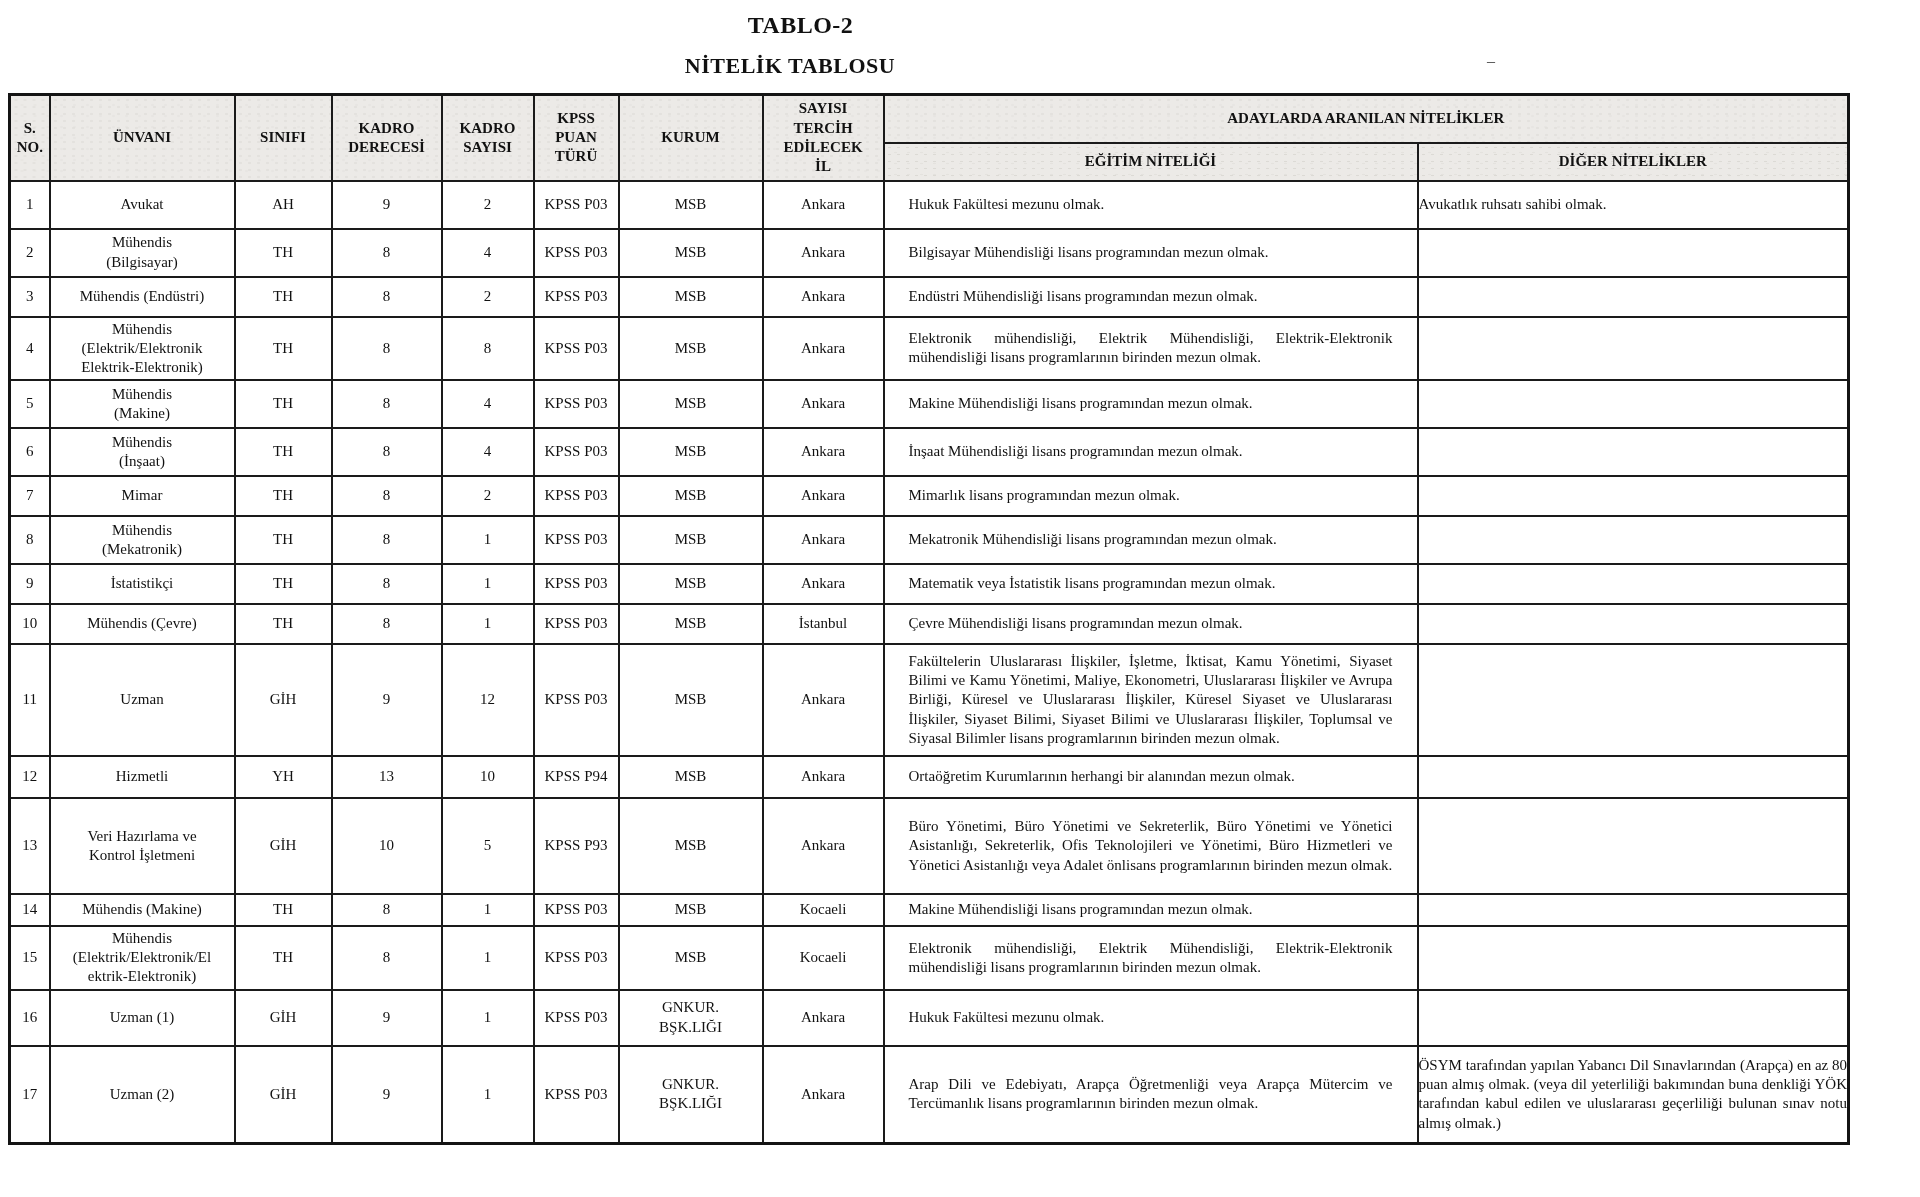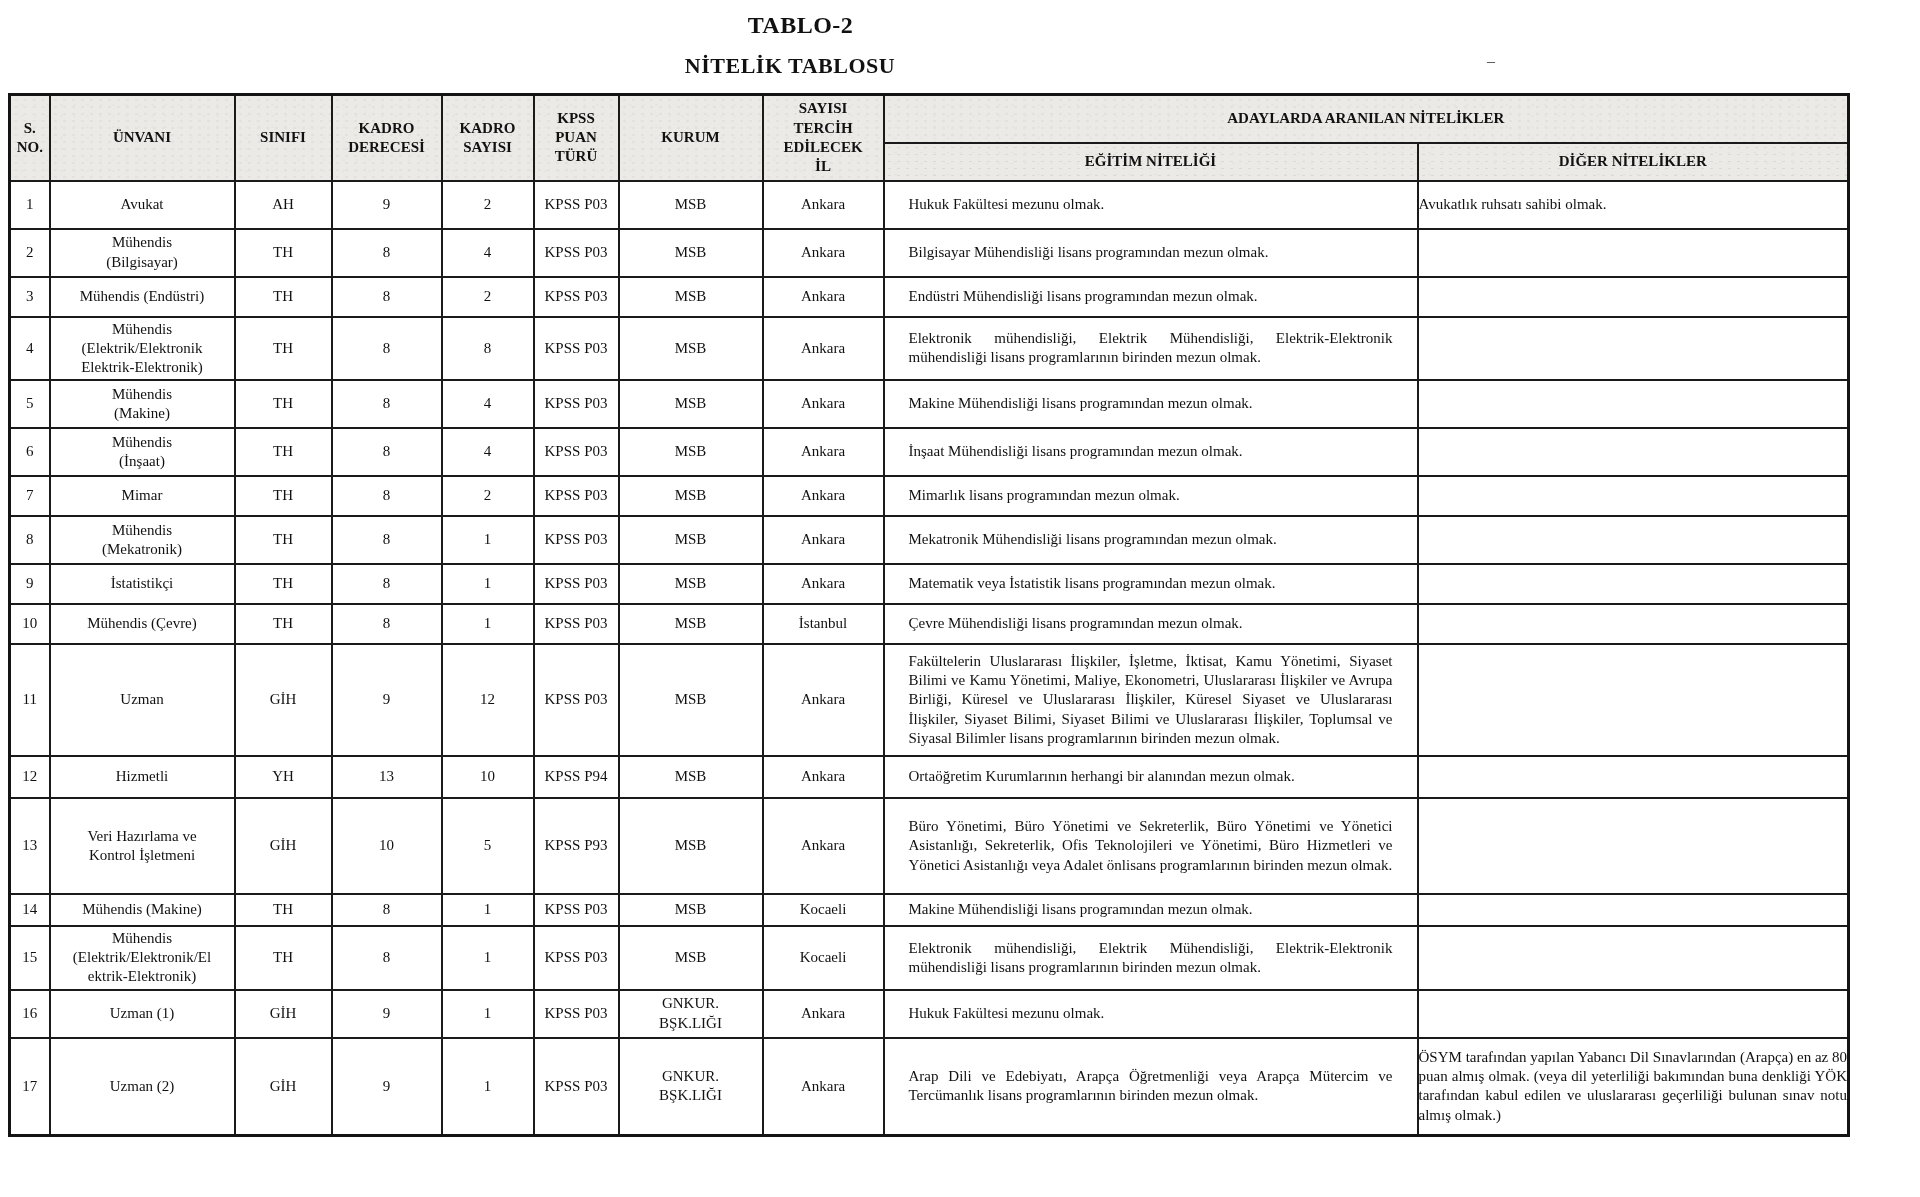--- a/index.html
+++ b/index.html
@@ -276,21 +276,21 @@
 ektrik-Elektronik)</td>
       <td class="c">TH</td>
       <td class="c">8</td>
       <td class="c">1</td>
       <td class="c">KPSS P03</td>
       <td class="c pre">MSB</td>
       <td class="c">Kocaeli</td>
       <td class="edu just">Elektronik mühendisliği, Elektrik Mühendisliği, Elektrik-Elektronik mühendisliği lisans programlarının birinden mezun olmak.</td>
       <td class="other"></td>
     </tr>
-    <tr style="height:48px">
+    <tr style="height:56px">
       <td class="c">16</td>
       <td class="c pre">Uzman (1)</td>
       <td class="c">GİH</td>
       <td class="c">9</td>
       <td class="c">1</td>
       <td class="c">KPSS P03</td>
       <td class="c pre">GNKUR.
 BŞK.LIĞI</td>
       <td class="c">Ankara</td>
       <td class="edu">Hukuk Fakültesi mezunu olmak.</td>

